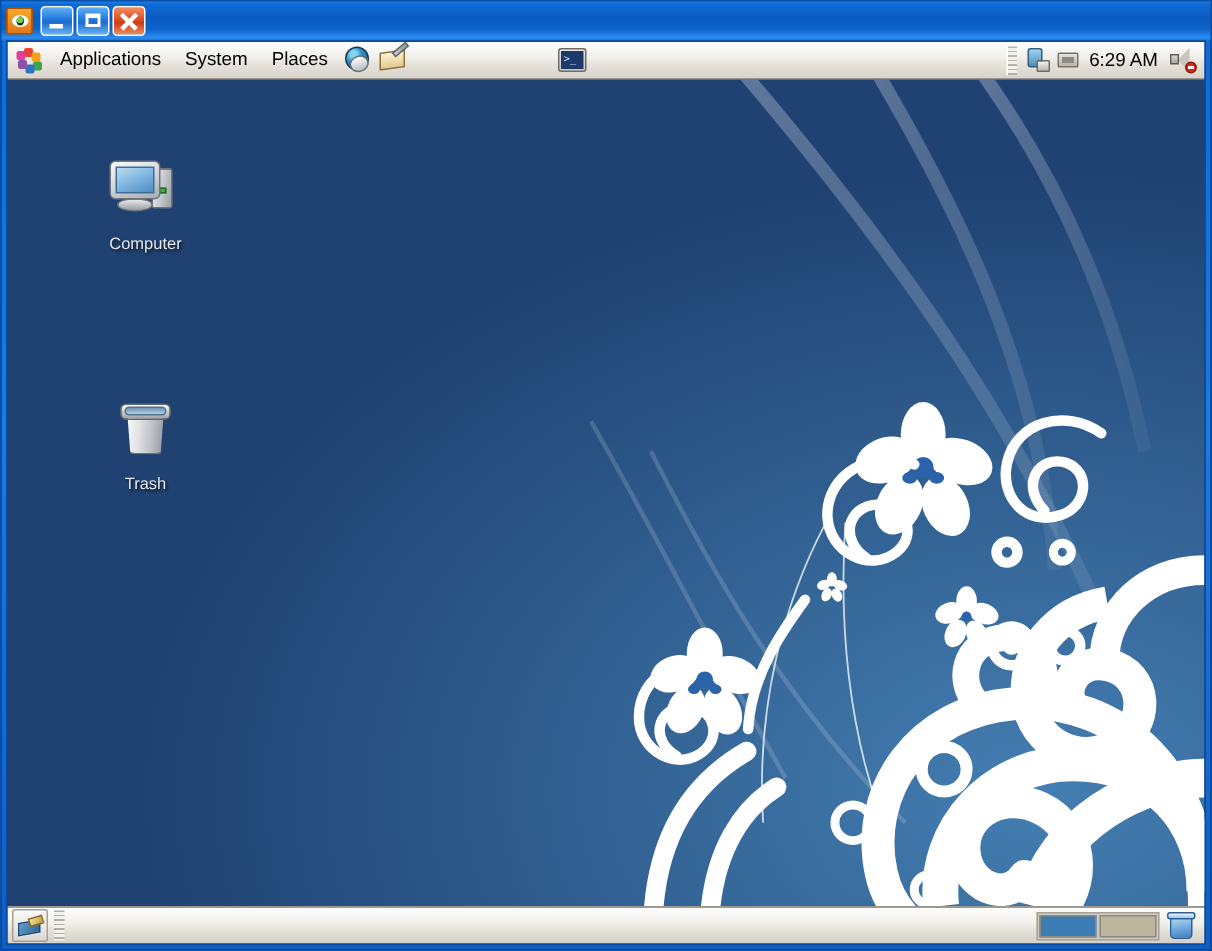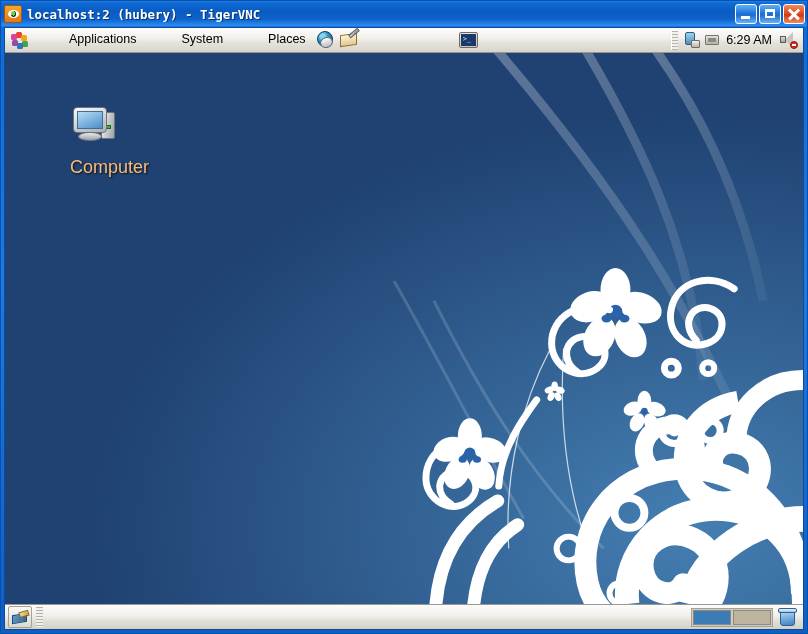--- a/index.html
+++ b/index.html
@@ -145,21 +145,20 @@
     width: 6px; height: 6px;
     border-radius: 1.5px;
     display: block;
   }
   .menu-item {
     padding: 3px 7px 4px 7px;
     white-space: nowrap;
     line-height: 1;
     border: 1px solid transparent;
     border-radius: 2px;
-    margin-left: 29px;
   }
   .panel-sep {
     width: 6px; height: 19px;
     margin: 0 3px;
     flex: 0 0 6px;
     background: repeating-linear-gradient(180deg,#b7b3aa 0 1px,#f3f1ec 1px 3px);
     border-left: 1px solid #fff;
   }
   .launcher { width: 22px; height: 22px; position: relative; flex: 0 0 22px; margin: 0 1px; }
 
@@ -286,23 +285,23 @@
     position: absolute; left: 0; top: 0;
     width: 100%; height: 100%;
     display: block;
   }
 
   
   .icons-layer { position: absolute; left: 0; top: 0; width: 100%; height: 100%; }
   .dicon {
     position: absolute;
     width: 104px;
-    text-align: right;
-    color: #fdba74;
-    font-size: 18px;
+    text-align: center;
+    color: #e5e5e5;
+    font-size: 11px;
     text-shadow: 1px 1px 2px rgba(0,0,0,.75);
     line-height: 1.15;
   }
   .dicon .glyph {
     width: 52px; height: 50px;
     margin: 0 auto 4px auto;
     position: relative;
   }
   .dicon .lbl { display: block; }
 
@@ -485,21 +484,20 @@
     border: 1px solid #2f5f92; box-sizing: border-box;
   }
 </style>
 </head>
 <body>
 
 <div class="vnc-window">
 
   <div class="titlebar">
     <div class="title-ico"></div>
-    <div class="title-text">localhost:2 (hubery) - TigerVNC</div>
     <div class="win-btns">
       <div class="win-btn">
           <span class="bar-min"></span>
         </div>
       <div class="win-btn">
           <span class="box-max"></span>
         </div>
       <div class="win-btn close">
           <span class="x1"></span>
           <span class="x2"></span>
@@ -677,20 +675,28 @@
             <span class="stand"></span>
             <span class="tower"></span>
             <span class="led"></span>
             <span class="mon"></span>
             <span class="scr"></span>
           </div>
           <span class="lbl">Computer</span>
         </div>
 
 
+        <div class="dicon" style="left:40px; top:210px;">
+          <div class="glyph ic-trash">
+            <span class="can"></span>
+            <span class="rim"></span>
+            <span class="rim2"></span>
+          </div>
+          <span class="lbl">Trash</span>
+        </div>
 
       </div>
     </div>
 
     <div class="bottom-panel">
       <div class="showdesk-btn"></div>
       <div class="bp-handle"></div>
       <div class="window-list"></div>
       <div class="workspace-switcher">
         <div class="ws active"></div>

